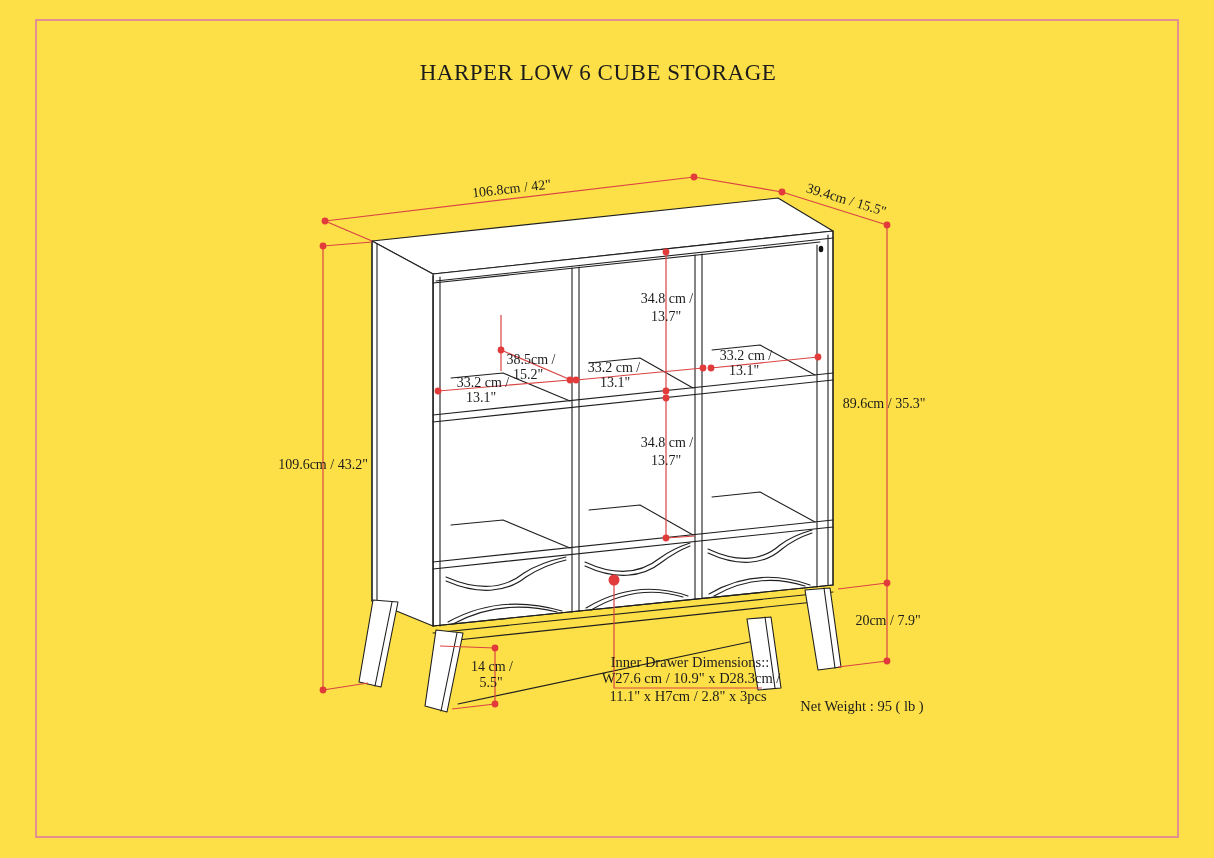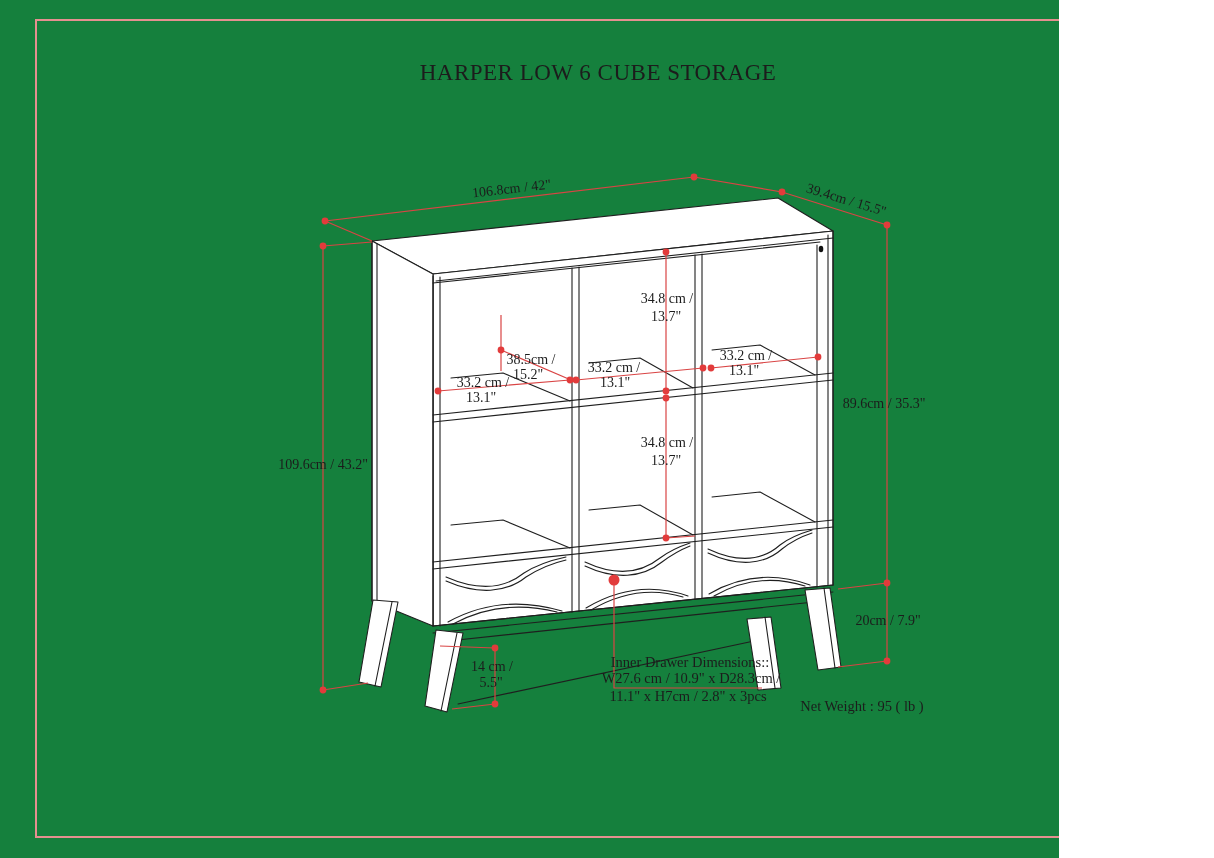--- a/index.html
+++ b/index.html
@@ -1,16 +1,16 @@
 <!DOCTYPE html>
 <html><head>
 <meta charset="utf-8">
 <style>
   html,body{margin:0;padding:0;background:#ffffff;}
-  .page{position:relative;width:1059px;height:858px;background:#15803d;overflow:hidden;
+  .page{position:relative;width:1214px;height:858px;background:#fde047;overflow:hidden;
         font-family:"Liberation Serif","DejaVu Serif",serif;}
   svg{position:absolute;left:0;top:0;}
   svg text{font-family:"Liberation Serif","DejaVu Serif",serif;fill:#1c1c1c;}
   .title-text{font-size:23px;letter-spacing:0.5px;}
   .dim-text{font-size:14px;}
   .note-text{font-size:14.5px;}
   .blk{stroke:#1f1f1f;stroke-width:1.1;fill:none;stroke-linejoin:round;stroke-linecap:round;}
   .blk-fill{stroke:#1f1f1f;stroke-width:1.1;fill:#ffffff;stroke-linejoin:round;}
   .red{stroke:#d94444;stroke-width:1.2;fill:none;}
   .red-dot{fill:#e23b3b;stroke:none;}

